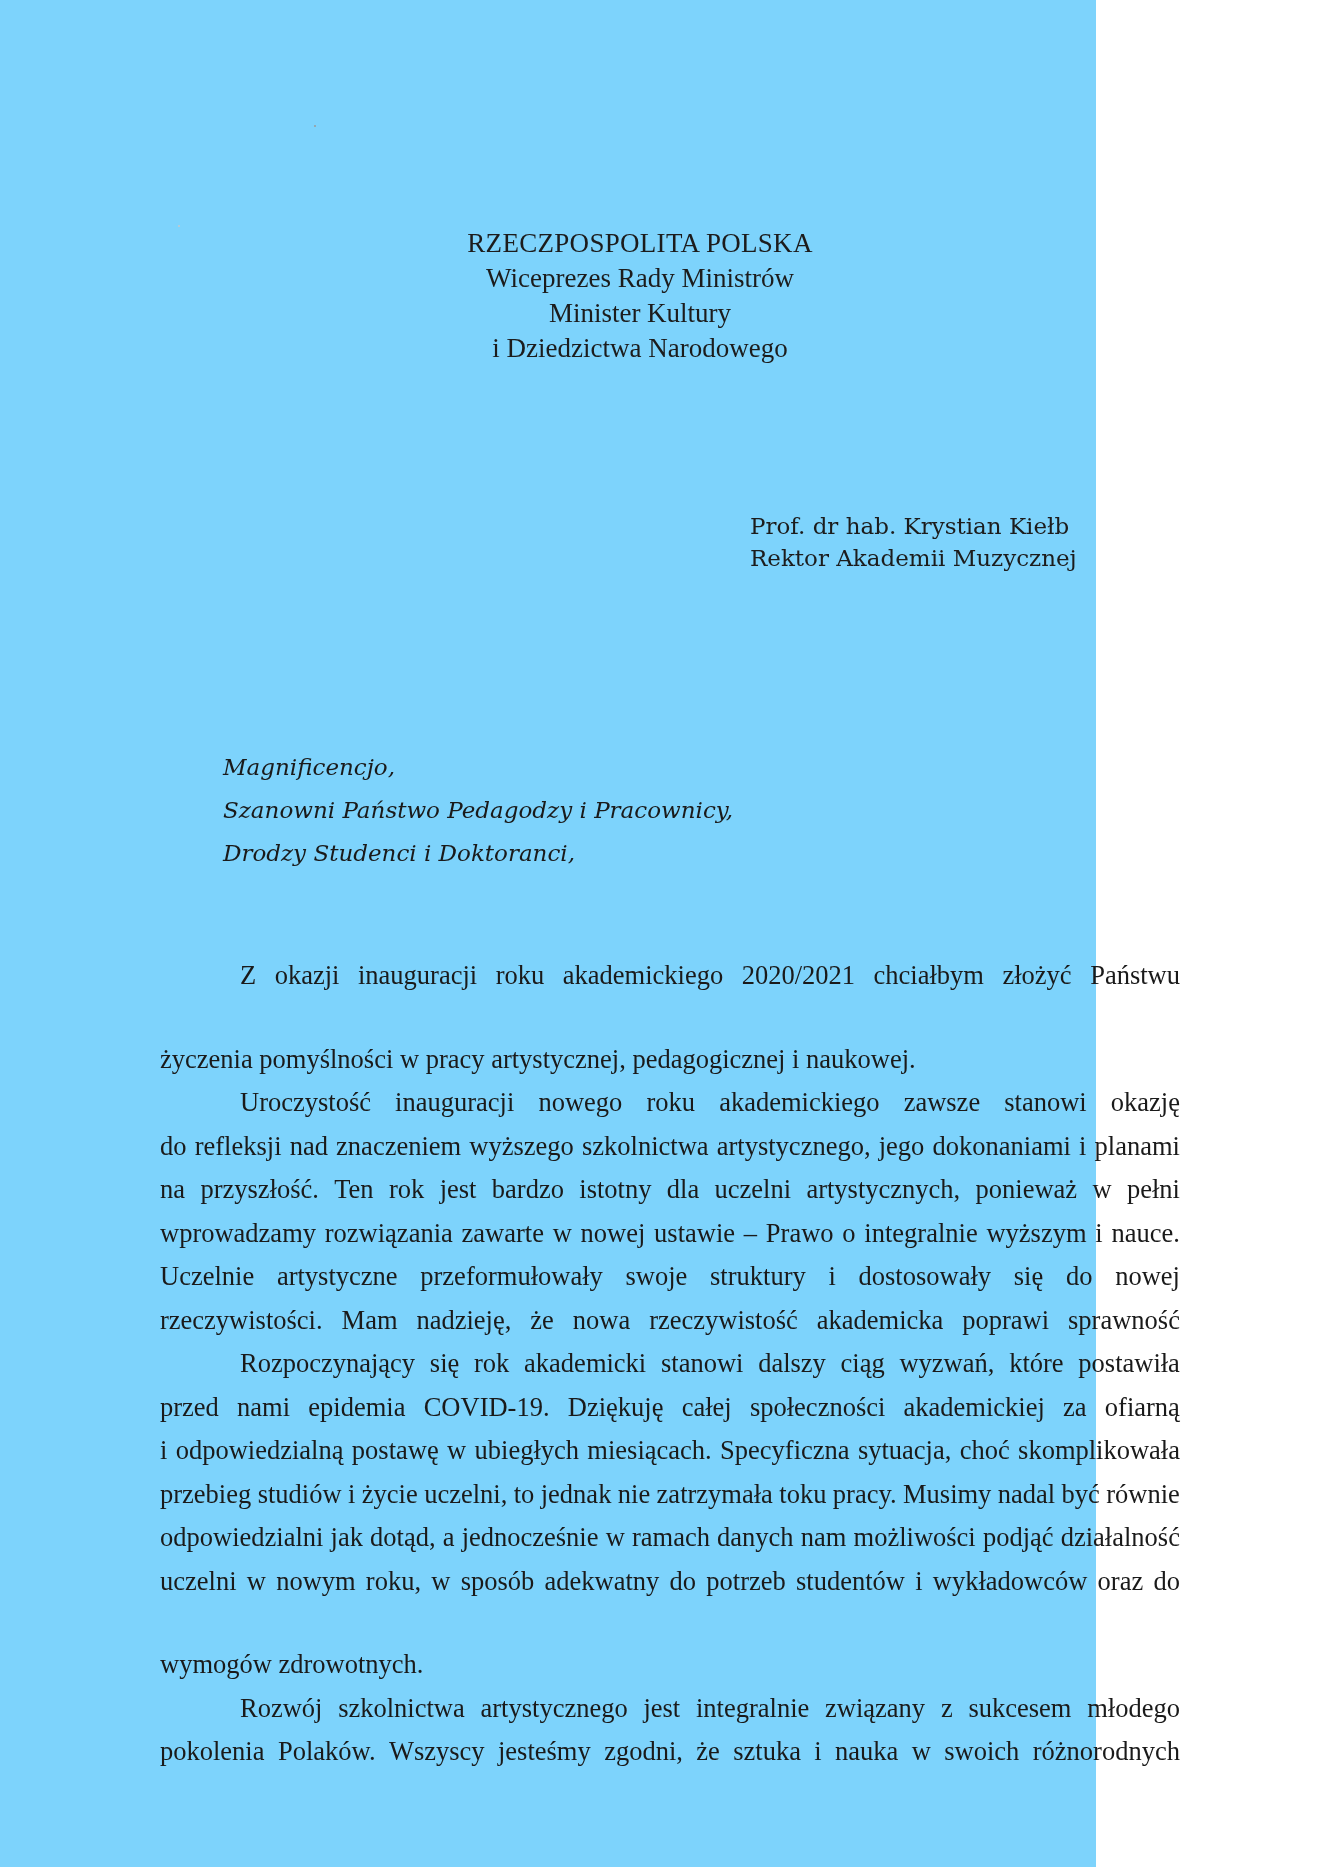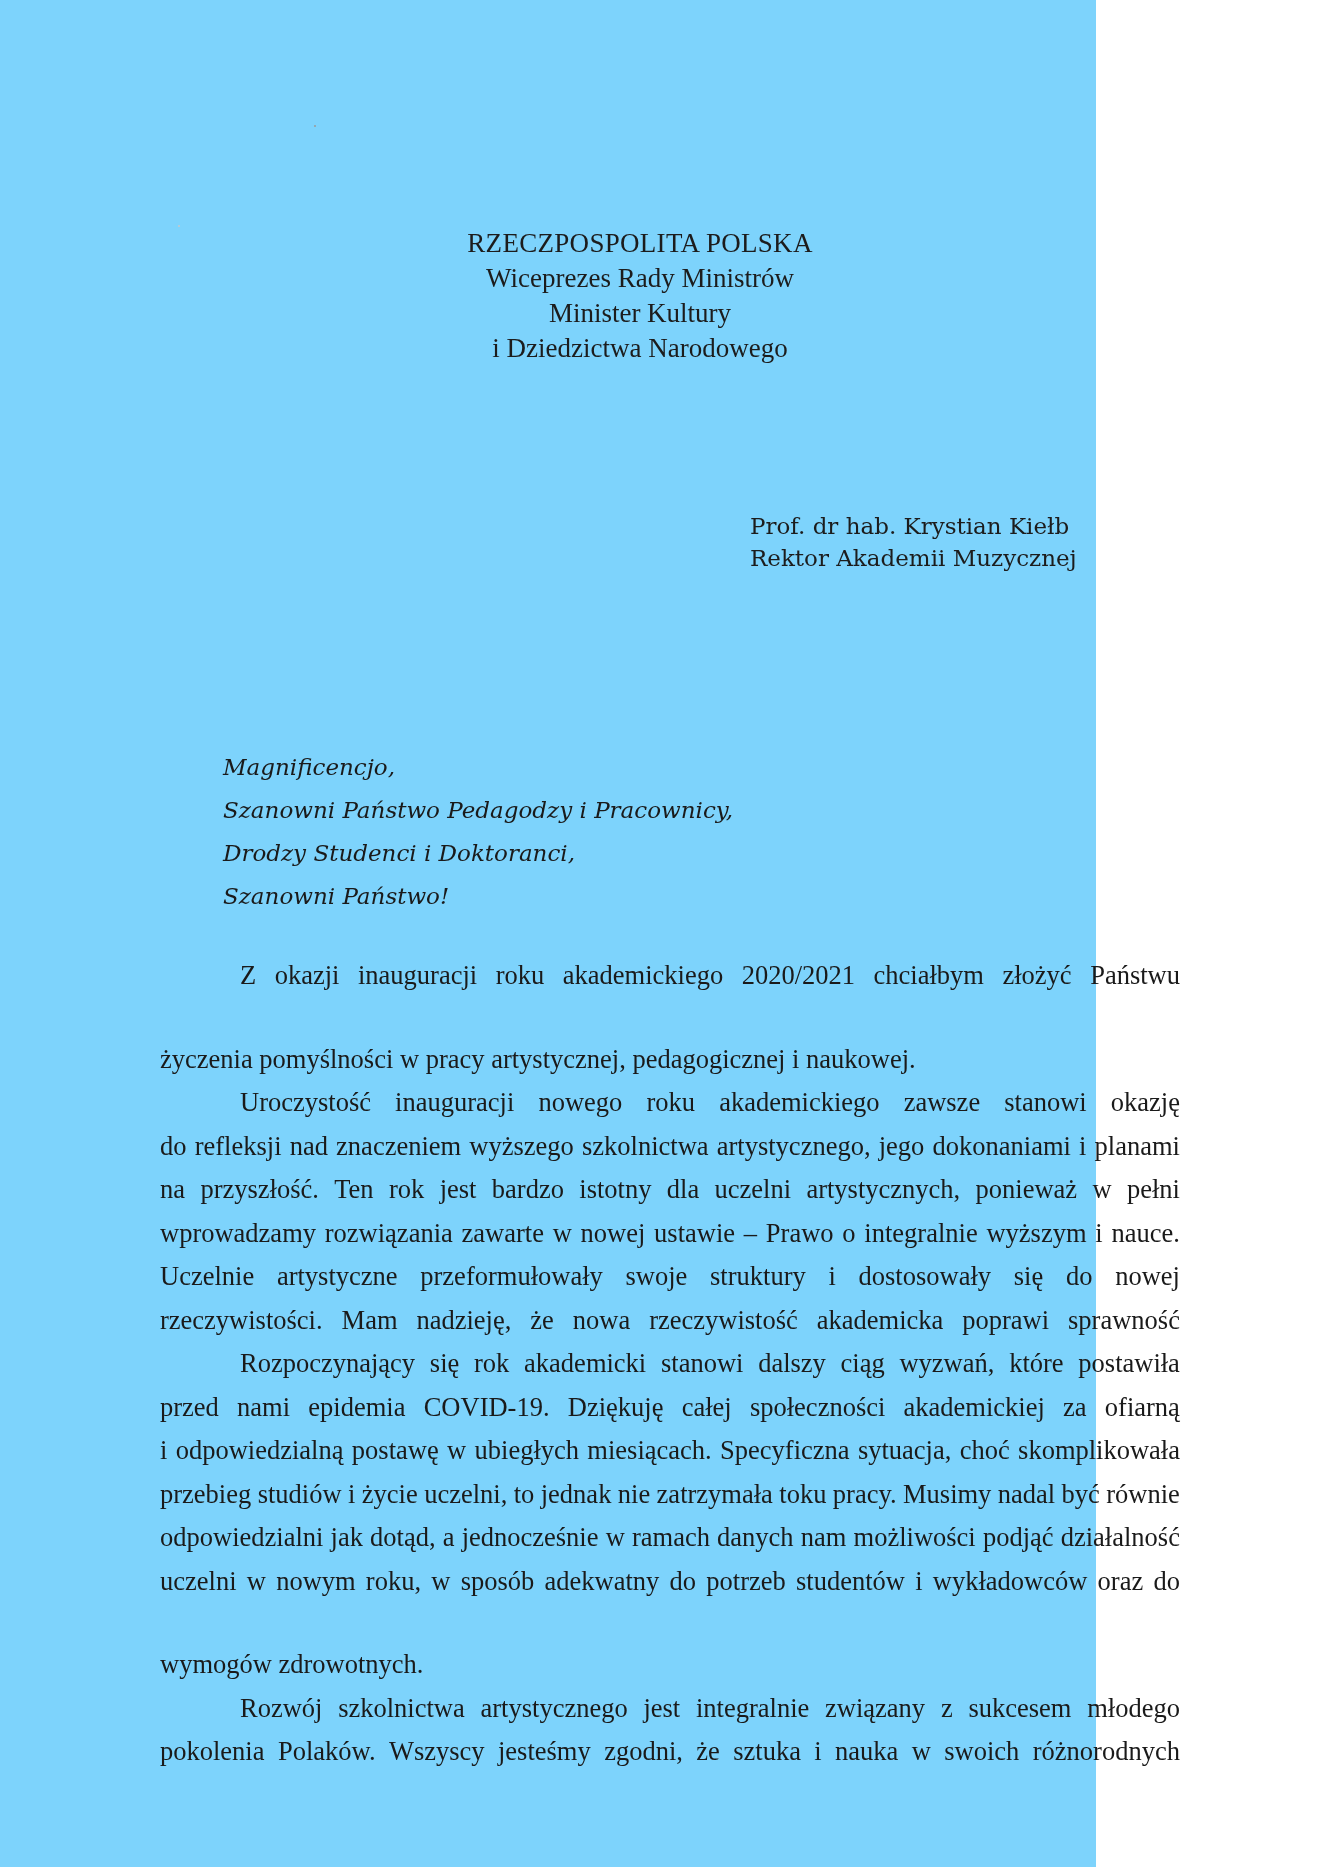--- a/index.html
+++ b/index.html
@@ -106,21 +106,20 @@
 
   <div class="addressee">
     <span class="line">Prof. dr hab. Krystian Kiełb</span>
     <span class="line">Rektor Akademii Muzycznej</span>
   </div>
 
   <div class="salutation">
     <span class="line">Magnificencjo,</span>
     <span class="line">Szanowni Państwo Pedagodzy i Pracownicy,</span>
     <span class="line">Drodzy Studenci i Doktoranci,</span>
-    <span class="line">Szanowni Państwo!</span>
   </div>
 
   <div class="body-text" id="body-text">
 
     <div class="jline indent">
         <span>Z</span>
         <span>okazji</span>
         <span>inauguracji</span>
         <span>roku</span>
         <span>akademickiego</span>

